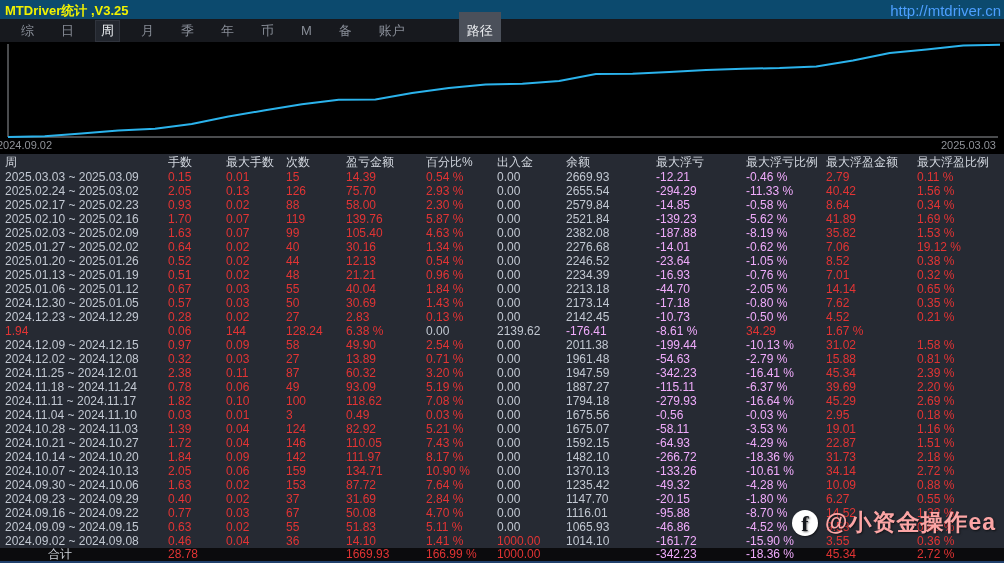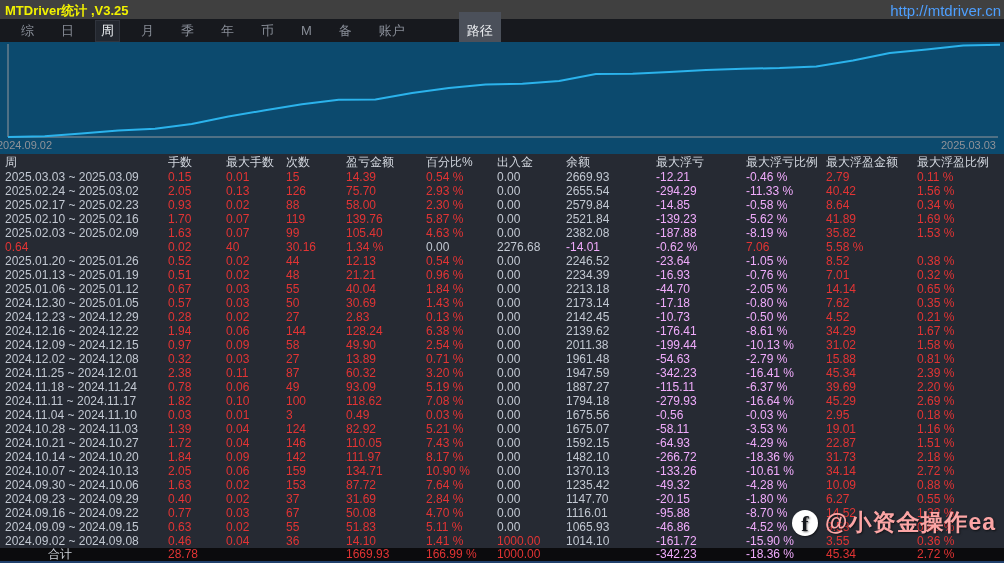--- a/index.html
+++ b/index.html
@@ -1,33 +1,33 @@
 <!DOCTYPE html>
 <html><head>
 <meta charset="utf-8">
 <style>
   * { margin:0; padding:0; box-sizing:border-box; }
   html,body { width:1004px; height:563px; overflow:hidden; background:#16181d;
               font-family:"Liberation Sans", sans-serif; }
   .app { position:relative; width:1004px; height:563px; background:#16181d; }
 
   
-  .topbar { position:absolute; left:0; top:0; width:100%; height:19px; background:#404040; }
+  .topbar { position:absolute; left:0; top:0; width:100%; height:19px; background:#0c4a6e; }
   .app-title { position:absolute; left:5px; top:2px; color:#f2f200; font-size:13px; font-weight:bold; }
   .app-url { position:absolute; right:3px; top:2px; color:#4d9fff; font-size:15px; }
 
   
   .menubar { position:absolute; left:0; top:19px; width:100%; height:23px; background:#17191e;
              display:flex; align-items:center; }
   .menu-item { color:#878c96; font-size:13px; padding:2px 6px; margin-left:15px; cursor:default; }
   .menu-item.sel { color:#eef1f5; background:#23272f; border:1px solid #30343d; padding:1px 5px; }
   .path-btn { color:#f0f2f5; font-size:13px; background:#4b505a; padding:10px 8px; margin-left:48px; }
 
   
-  .chart { position:absolute; left:0; top:42px; width:1004px; height:112px; background:#0c4a6e; }
+  .chart { position:absolute; left:0; top:42px; width:1004px; height:112px; background:#000000; }
   .chart svg { position:absolute; left:0; top:0; }
   .axis-label { position:absolute; color:#8f9298; font-size:11px; top:97px; }
   .axis-label.l { left:-3px; }
   .axis-label.r { right:8px; }
 
   
   .table { position:absolute; left:0; top:154px; width:1004px; background:#262a33; }
   .trow { display:grid; height:14px; line-height:14px; font-size:12px;
           grid-template-columns:163px 58px 60px 60px 80px 71px 69px 90px 90px 80px 91px 1fr; }
   .trow.head { height:16px; line-height:16px; color:#d2d7df; }
@@ -162,31 +162,32 @@
         <div class="c-red">105.40</div>
         <div class="c-red">4.63 %</div>
         <div class="c-lbl">0.00</div>
         <div class="c-lbl">2382.08</div>
         <div class="c-grn">-187.88</div>
         <div class="c-grn">-8.19 %</div>
         <div class="c-red">35.82</div>
         <div class="c-red">1.53 %</div>
       </div>
       <div class="trow">
+        <div class="c-lbl">2025.01.27 ~ 2025.02.02</div>
         <div class="c-red">0.64</div>
         <div class="c-red">0.02</div>
         <div class="c-red">40</div>
         <div class="c-red">30.16</div>
         <div class="c-red">1.34 %</div>
         <div class="c-lbl">0.00</div>
         <div class="c-lbl">2276.68</div>
         <div class="c-grn">-14.01</div>
         <div class="c-grn">-0.62 %</div>
         <div class="c-red">7.06</div>
-        <div class="c-red">5.58 %</div>
+        <div class="c-red">19.12 %</div>
       </div>
       <div class="trow">
         <div class="c-lbl">2025.01.20 ~ 2025.01.26</div>
         <div class="c-red">0.52</div>
         <div class="c-red">0.02</div>
         <div class="c-red">44</div>
         <div class="c-red">12.13</div>
         <div class="c-red">0.54 %</div>
         <div class="c-lbl">0.00</div>
         <div class="c-lbl">2246.52</div>
@@ -245,21 +246,20 @@
         <div class="c-red">2.83</div>
         <div class="c-red">0.13 %</div>
         <div class="c-lbl">0.00</div>
         <div class="c-lbl">2142.45</div>
         <div class="c-grn">-10.73</div>
         <div class="c-grn">-0.50 %</div>
         <div class="c-red">4.52</div>
         <div class="c-red">0.21 %</div>
       </div>
       <div class="trow">
-        <div class="c-lbl">2024.12.16 ~ 2024.12.22</div>
         <div class="c-red">1.94</div>
         <div class="c-red">0.06</div>
         <div class="c-red">144</div>
         <div class="c-red">128.24</div>
         <div class="c-red">6.38 %</div>
         <div class="c-lbl">0.00</div>
         <div class="c-lbl">2139.62</div>
         <div class="c-grn">-176.41</div>
         <div class="c-grn">-8.61 %</div>
         <div class="c-red">34.29</div>

